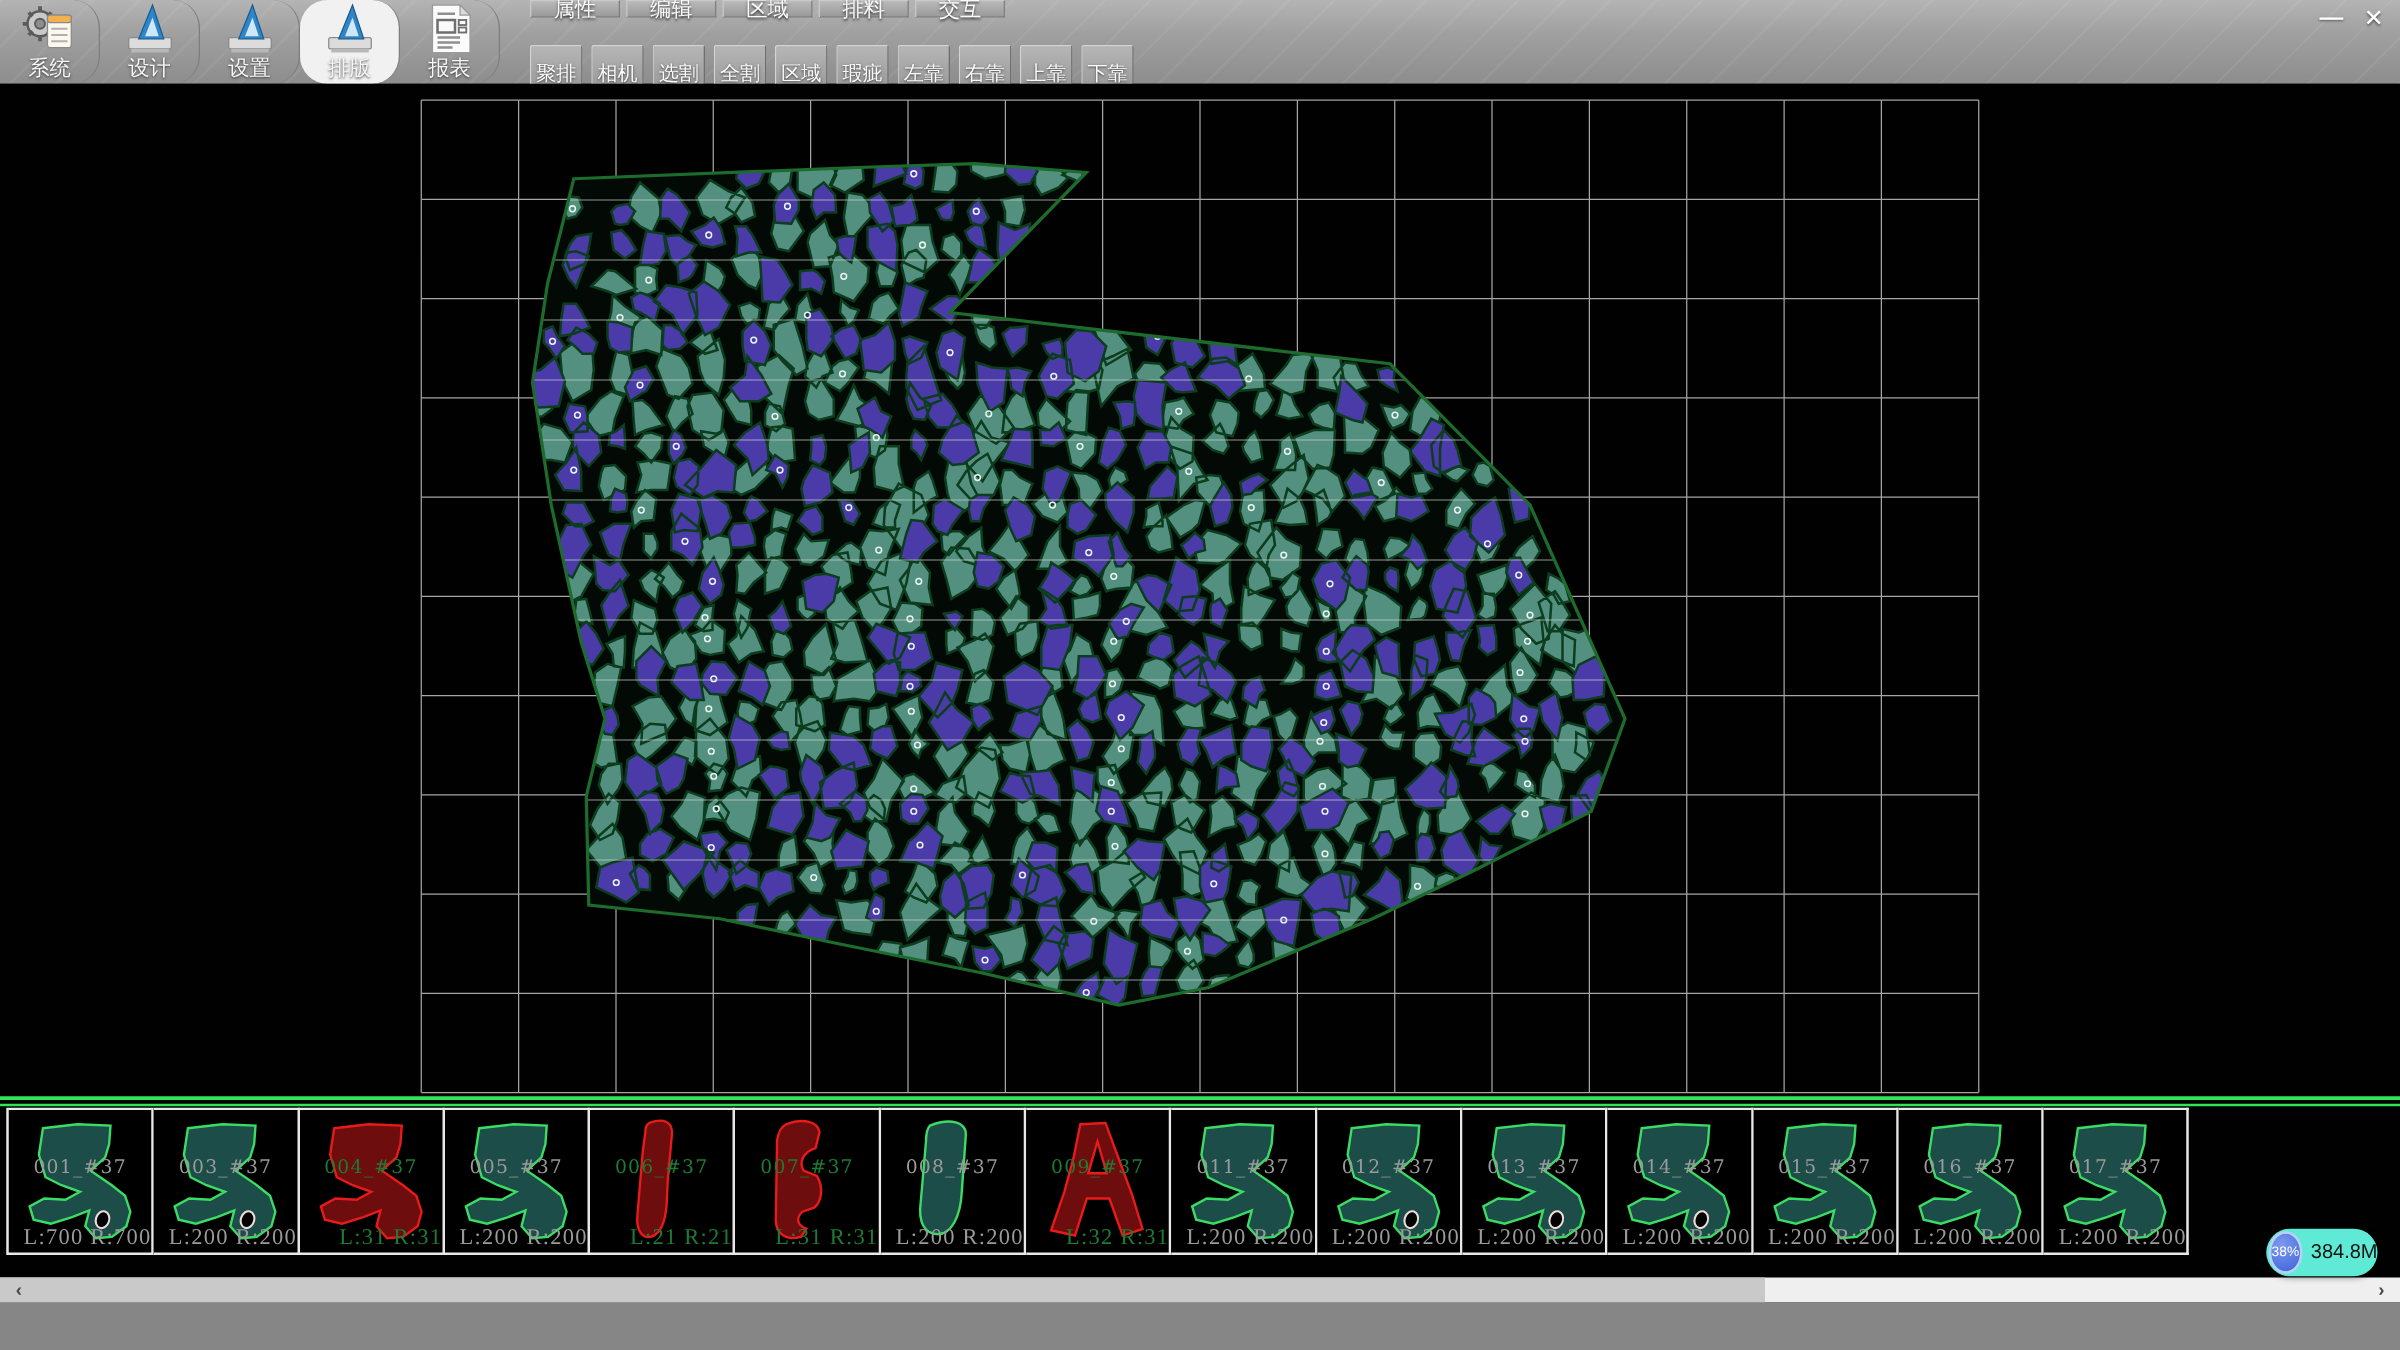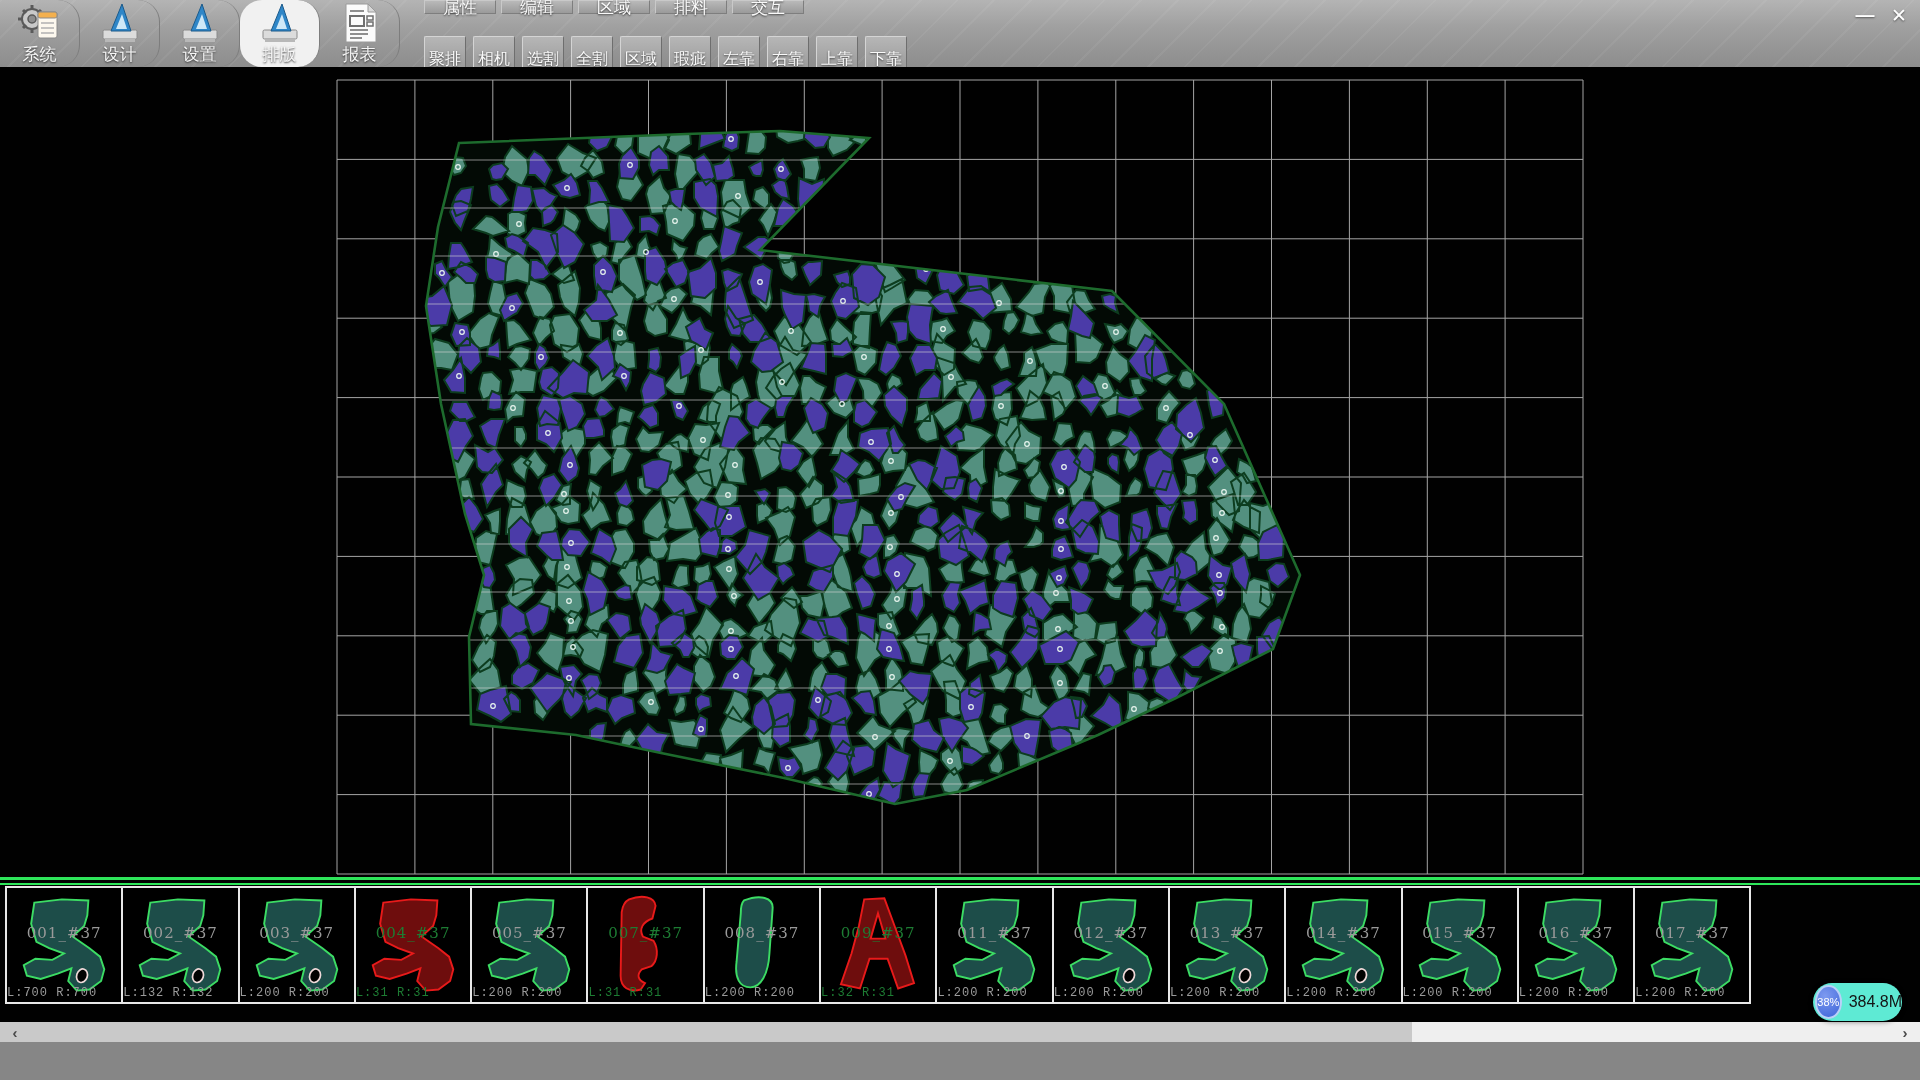--- a/index.html
+++ b/index.html
@@ -46,22 +46,22 @@
   .gline1{position:absolute;left:0;top:877px;width:1920px;height:3px;background:#2ee65a;}
   .gline2{position:absolute;left:0;top:883px;width:1920px;height:2px;background:#2ee65a;}
   .strip{position:absolute;left:0;top:886px;width:1920px;height:118px;overflow:hidden;
     display:flex;padding-left:5px;box-sizing:border-box;background:transparent;}
   .cell{flex:0 0 114.3px;width:114.3px;height:114px;border:2px solid #e8e8e8;
     box-sizing:content-box;margin-right:0;position:relative;background:#000;cursor:pointer;}
   .cell + .cell{border-left:none;}
   .cell svg{position:absolute;left:4px;top:2px;}
   .cell .clabel{position:absolute;left:0;right:0;top:36px;text-align:center;
     font-family:"DejaVu Serif","Liberation Serif",serif;font-size:15px;letter-spacing:1px;pointer-events:none;}
-  .cell .clr{position:absolute;left:0;right:0;bottom:2px;text-align:left;
-    font-family:Liberation Mono, monospace;font-size:12px;letter-spacing:1px;pointer-events:none;}
+  .cell .clr{position:absolute;left:0;right:0;bottom:2px;text-align:right;
+    font-family:Liberation Serif, serif;font-size:18px;letter-spacing:1px;pointer-events:none;}
   .lab-gray{color:#9a9a9a;} .lab-green{color:#1d7c33;}
 
   
   .hscroll{position:absolute;left:0;top:1022px;width:1920px;height:20px;background:#efefef;}
   .hthumb{position:absolute;left:0;top:0;width:1412px;height:20px;background:#c9c9c9;cursor:pointer;}
   .harrow{position:absolute;top:0;width:30px;height:20px;display:flex;align-items:center;
     justify-content:center;color:#4a4a4a;font-size:15px;font-weight:bold;cursor:pointer;}
   .harrow.left{left:0;} .harrow.right{right:0;}
   .statusbar{position:absolute;left:0;top:1042px;width:1920px;height:38px;background:#868686;}
 
@@ -341,44 +341,43 @@
           <ellipse cx="67" cy="79" rx="5" ry="6.5" transform="rotate(18 67 79)" fill="#020202" stroke="#efd9d9" stroke-width="1.6"></ellipse>
         </svg>
         <div class="clabel lab-gray">001_#37</div>
         <div class="clr lab-gray">L:700 R:700</div>
       </div>
       <div class="cell">
         <svg width="106" height="110" viewBox="0 0 100 100">
           <path d="M22,10 L48,7 L73,8 L72,22 L69,32 L58,42 L74,53 L84,61 L88,73 L85,84 L74,92 L62,93 L54,84 L57,72 L44,77 L28,82 L15,79 L12,69 L23,63 L39,64 L50,58 L36,53 L24,47 L19,30 Z" fill="#1d4d49" stroke="#3cdc64" stroke-width="1.8" fill-rule="evenodd"></path>
           <ellipse cx="67" cy="79" rx="5" ry="6.5" transform="rotate(18 67 79)" fill="#020202" stroke="#efd9d9" stroke-width="1.6"></ellipse>
         </svg>
-        <div class="clabel lab-gray">002_#37</div>
-        <div class="clr lab-gray">L:132 R:132</div>
-      </div>
-      <div class="cell">
-        <svg width="106" height="110" viewBox="0 0 100 100">
-          <path d="M22,10 L48,7 L73,8 L72,22 L69,32 L58,42 L74,53 L84,61 L88,73 L85,84 L74,92 L62,93 L54,84 L57,72 L44,77 L28,82 L15,79 L12,69 L23,63 L39,64 L50,58 L36,53 L24,47 L19,30 Z" fill="#1d4d49" stroke="#3cdc64" stroke-width="1.8" fill-rule="evenodd"></path>
-          <ellipse cx="67" cy="79" rx="5" ry="6.5" transform="rotate(18 67 79)" fill="#020202" stroke="#efd9d9" stroke-width="1.6"></ellipse>
-        </svg>
         <div class="clabel lab-gray">003_#37</div>
         <div class="clr lab-gray">L:200 R:200</div>
       </div>
       <div class="cell">
         <svg width="106" height="110" viewBox="0 0 100 100">
           <path d="M22,10 L48,7 L73,8 L72,22 L69,32 L58,42 L74,53 L84,61 L88,73 L85,84 L74,92 L62,93 L54,84 L57,72 L44,77 L28,82 L15,79 L12,69 L23,63 L39,64 L50,58 L36,53 L24,47 L19,30 Z" fill="#6e0d0d" stroke="#e81a1a" stroke-width="1.8" fill-rule="evenodd"></path>
         </svg>
         <div class="clabel lab-green">004_#37</div>
         <div class="clr lab-green">L:31 R:31</div>
       </div>
       <div class="cell">
         <svg width="106" height="110" viewBox="0 0 100 100">
           <path d="M22,10 L48,7 L73,8 L72,22 L69,32 L58,42 L74,53 L84,61 L88,73 L85,84 L74,92 L62,93 L54,84 L57,72 L44,77 L28,82 L15,79 L12,69 L23,63 L39,64 L50,58 L36,53 L24,47 L19,30 Z" fill="#1d4d49" stroke="#3cdc64" stroke-width="1.8" fill-rule="evenodd"></path>
         </svg>
         <div class="clabel lab-gray">005_#37</div>
         <div class="clr lab-gray">L:200 R:200</div>
+      </div>
+      <div class="cell">
+        <svg width="106" height="110" viewBox="0 0 100 100">
+          <path d="M41,6 C52,2 59,5 58,15 L55,48 L54,68 C53,81 49,90 42,92 C35,93 31,86 32,76 L36,28 L38,13 C38,9 39,7 41,6 Z" fill="#6e0d0d" stroke="#e81a1a" stroke-width="1.8" fill-rule="evenodd"></path>
+        </svg>
+        <div class="clabel lab-green">006_#37</div>
+        <div class="clr lab-green">L:21 R:21</div>
       </div>
       <div class="cell">
         <svg width="106" height="110" viewBox="0 0 100 100">
           <path d="M35,7 C48,2 59,5 60,13 L57,25 C48,28 44,35 48,42 L58,46 C63,54 62,65 56,70 L47,73 C42,78 43,83 50,86 L46,92 C35,95 27,90 27,79 L28,19 C29,12 31,9 35,7 Z" fill="#6e0d0d" stroke="#e81a1a" stroke-width="1.8" fill-rule="evenodd"></path>
         </svg>
         <div class="clabel lab-green">007_#37</div>
         <div class="clr lab-green">L:31 R:31</div>
       </div>
       <div class="cell">
         <svg width="106" height="110" viewBox="0 0 100 100">

